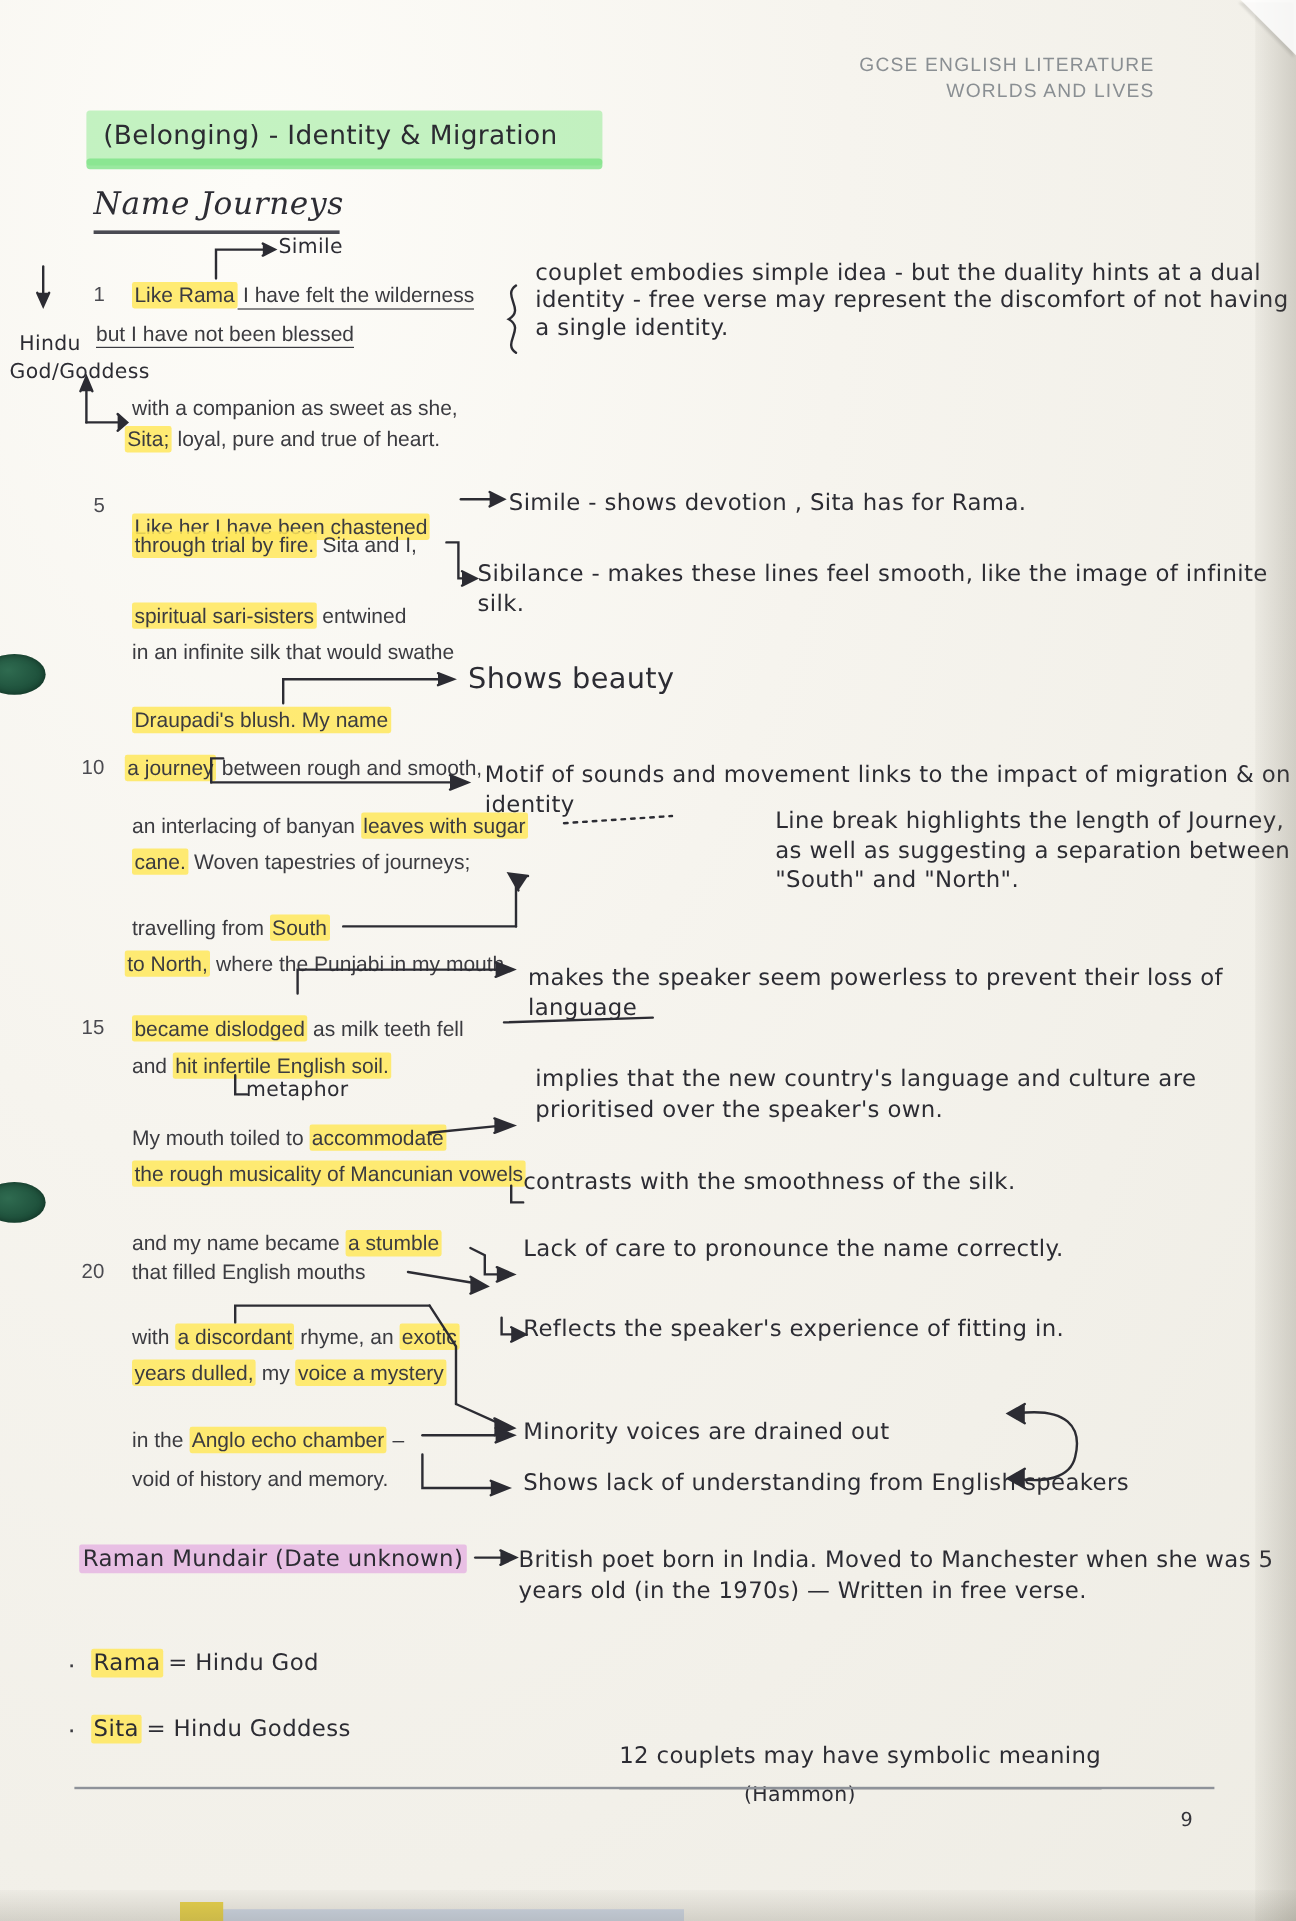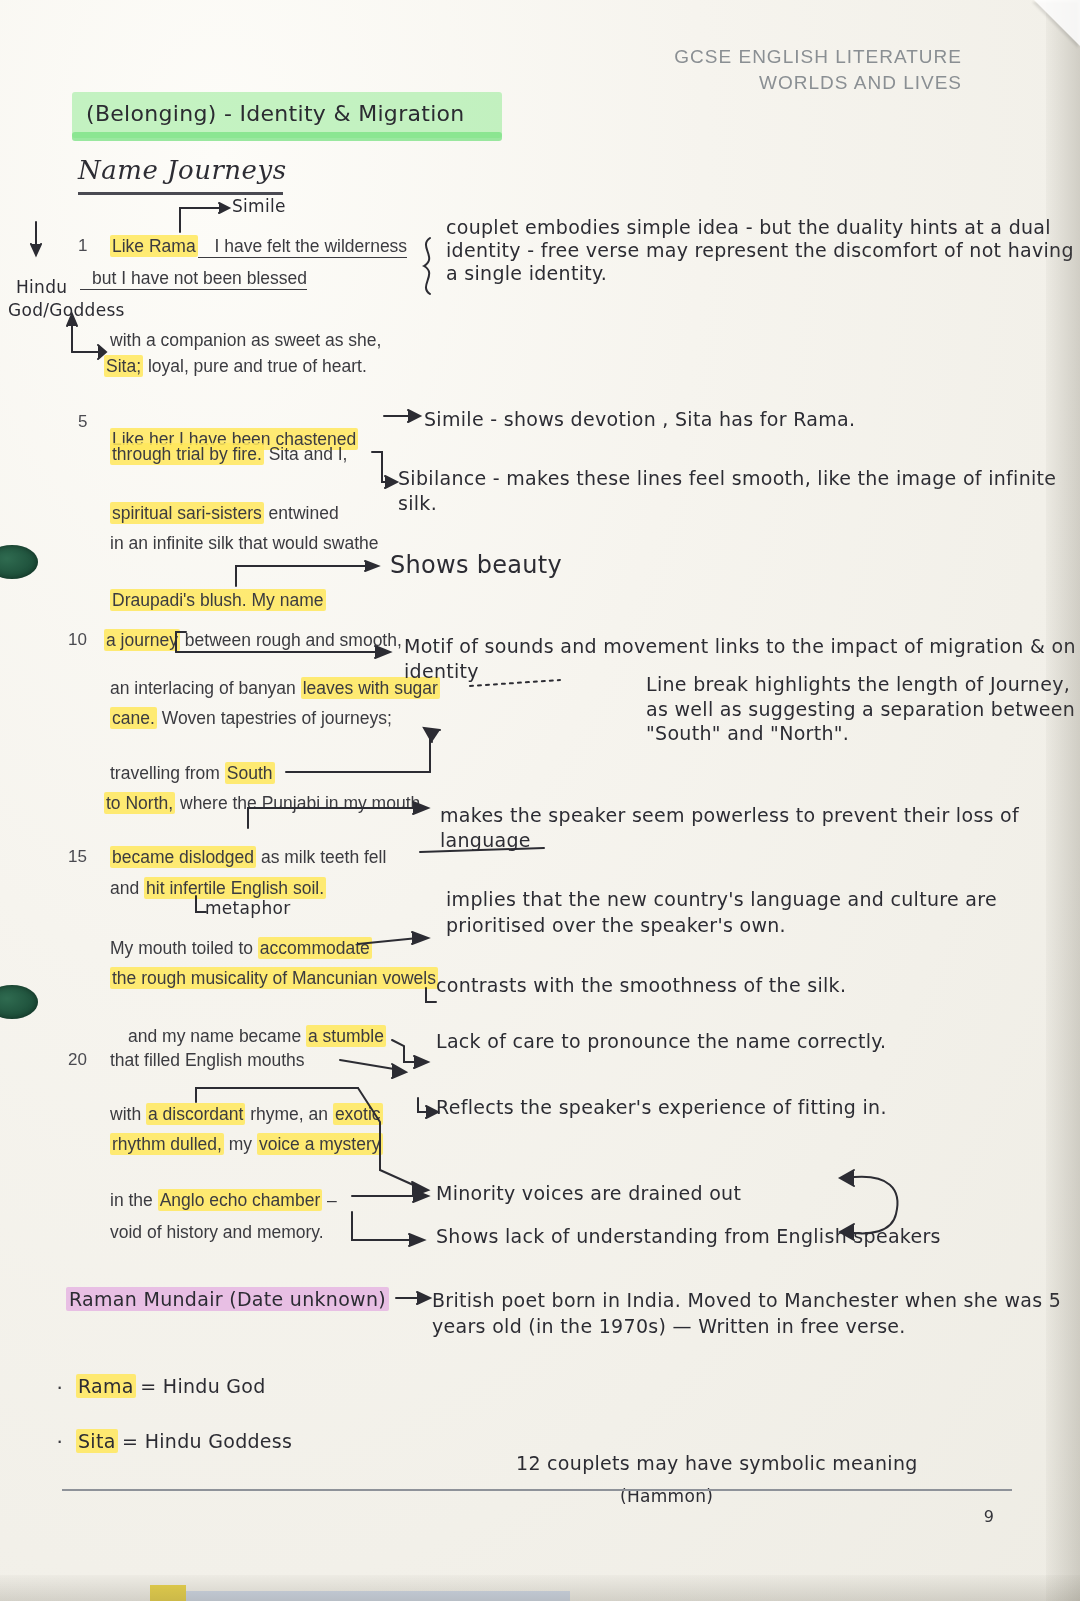--- a/index.html
+++ b/index.html
@@ -42,21 +42,21 @@
     background:#cfd8e6;
   }
   .yellow-strip{
     position:absolute;left:150px;bottom:0;width:36px;height:16px;
     background:#e8d24a;
   }
 
   
   .header{
     position:absolute;right:118px;top:44px;text-align:right;
-    color:#8a8f93;font-size:19px;letter-spacing:1px;line-height:1.35;
+    color:#8a8f93;font-size:16px;letter-spacing:1px;line-height:1.35;
     font-family:"Liberation Sans",sans-serif;
   }
   .poem{
     font-family:"Liberation Sans", sans-serif;
     font-size:17.5px;color:#3b3b40;
   }
   .hand{
     font-family:"DejaVu Sans", sans-serif;
     color:#2c2c33;
     font-size:19px;
@@ -80,21 +80,21 @@
   .topic-hl{
     position:absolute;left:72px;top:92px;width:430px;height:46px;
     background:rgba(150,235,150,0.55);
     border-radius:3px;
     box-shadow:0 0 0 0 rgba(0,0,0,0);
   }
   .topic-hl.b{left:72px;top:132px;width:430px;height:9px;background:rgba(120,225,130,0.75);}
 
   .hl{background:rgba(255,232,92,0.85);padding:1px 2px;border-radius:2px;}
   .hl-pink{background:rgba(226,170,225,0.7);padding:1px 3px;border-radius:2px;}
-  .ul{border-bottom:1.6px solid #3b3b40;padding-bottom:1px;padding-left:12px;}
+  .ul{border-bottom:1.6px solid #3b3b40;padding-bottom:1px;}
 
   .lineno{
     position:absolute;font-family:"Liberation Sans",sans-serif;font-size:17px;color:#4a4a50;
   }
   .pline{position:absolute;white-space:nowrap;}
 
   svg.ink{position:absolute;left:0;top:0;width:1080px;height:1601px;pointer-events:none;}
   .note{position:absolute;}
 
   .bullet{position:absolute;font-size:22px;color:#3b3b40;}
@@ -141,25 +141,25 @@
       <div class="lineno" style="left: 68px; top: 630px;">10</div>
       <div class="pline poem" style="left: 110px; top: 678px;"><span class="">an interlacing of banyan </span><span class="hl ">leaves with sugar</span></div>
       <div class="pline poem" style="left: 110px; top: 708px;"><span class="hl ">cane.</span><span class=""> Woven tapestries of journeys;</span></div>
       <div class="pline poem" style="left: 110px; top: 763px;"><span class="">travelling from </span><span class="hl ">South</span></div>
       <div class="pline poem" style="left: 104px; top: 793px;"><span class="hl ">to North,</span><span class=""> where the Punjabi in my mouth</span></div>
       <div class="pline poem" style="left: 110px; top: 847px;"><span class="hl ">became dislodged</span><span class=""> as milk teeth fell</span></div>
       <div class="lineno" style="left: 68px; top: 847px;">15</div>
       <div class="pline poem" style="left: 110px; top: 878px;"><span class="">and </span><span class="hl ">hit infertile English soil.</span></div>
       <div class="pline poem" style="left: 110px; top: 938px;"><span class="">My mouth toiled to </span><span class="hl ">accommodate</span></div>
       <div class="pline poem" style="left: 110px; top: 968px;"><span class="hl ">the rough musicality of Mancunian vowels</span></div>
-      <div class="pline poem" style="left: 128px; top: 1026px;"><span class="">and my name became </span><span class="hl ">a stumble</span></div>
+      <div class="pline poem" style="left: 110px; top: 1026px;"><span class="">and my name became </span><span class="hl ">a stumble</span></div>
       <div class="pline poem" style="left: 110px; top: 1050px;"><span class="">that filled English mouths</span></div>
       <div class="lineno" style="left: 68px; top: 1050px;">20</div>
       <div class="pline poem" style="left: 110px; top: 1104px;"><span class="">with </span><span class="hl ">a discordant</span><span class=""> rhyme, an </span><span class="hl ">exotic</span></div>
-      <div class="pline poem" style="left: 110px; top: 1134px;"><span class="hl ">rhythm dulled,</span><span class=""> my </span><span class="hl ">voice a mystery</span></div>
+      <div class="pline poem" style="left: 110px; top: 1134px;"><span class="hl ">years dulled,</span><span class=""> my </span><span class="hl ">voice a mystery</span></div>
       <div class="pline poem" style="left: 110px; top: 1190px;"><span class="">in the </span><span class="hl ">Anglo echo chamber</span><span class=""> –</span></div>
       <div class="pline poem" style="left: 110px; top: 1222px;"><span class="">void of history and memory.</span></div>
     </div>
 
   <div class="hand sm" style="position:absolute;left:232px;top:196px;">Simile</div>
   <div class="hand sm" style="position:absolute;left:16px;top:277px;">Hindu</div>
   <div class="hand sm" style="position:absolute;left:8px;top:300px;">God/Goddess</div>
   <div class="hand sm" style="position:absolute;left:205px;top:898px;">metaphor</div>
 
   <div class="hand note" style="left:446px;top:216px;line-height:1.22;">couplet embodies simple idea - but the

